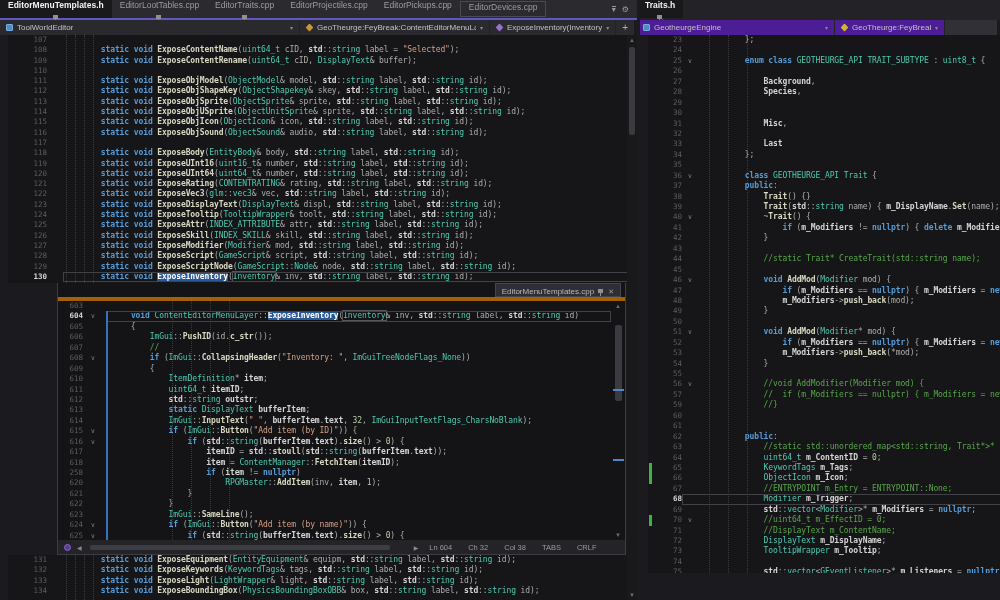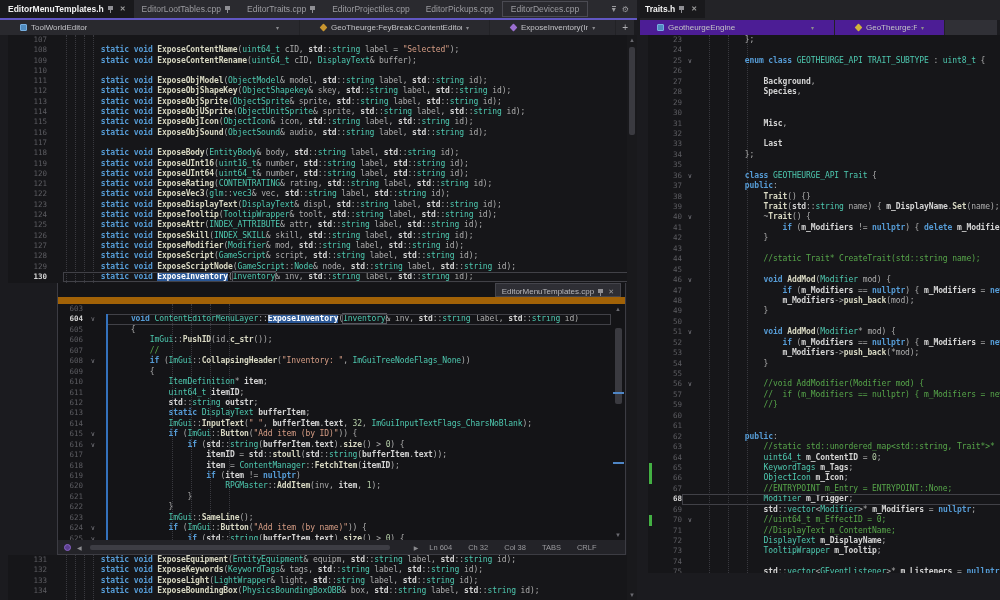--- a/index.html
+++ b/index.html
@@ -6,36 +6,36 @@
   html,body { background:#101012; }
   .app { position:relative; width:1000px; height:600px; background:#1b1b1f; overflow:hidden;
          font-family:"Liberation Sans", sans-serif; }
 
   
   .tabrow { position:absolute; left:0; top:0; width:1000px; height:20px; display:flex; }
   .tabgroup { height:20px; display:flex; align-items:stretch; background:#2a2a2f; }
   .tabgroup.left  { width:637px; border-bottom:2px solid #6157c2; }
   .tabgroup.right { width:363px; background:#232327; border-bottom:2px solid #232327; }
   .tab { display:flex; align-items:center; gap:4px; padding:0 8px; font-size:8.5px; color:#9c9ca1;
-         white-space:nowrap; cursor:default; }
+         white-space:nowrap; cursor:default;flex-direction:column; }
   .tab.active { background:#19191c; color:#f2f2f2; font-weight:bold; }
   .tab.boxed  { border:1px solid #4a4a52; margin:1px 0; }
   .tab .close { font-size:7px; color:#9a9a9a; padding-left:2px; }
   .pin { position:relative; width:6px; height:8px; display:inline-block; }
   .pin::before { content:""; position:absolute; left:0; top:1px; width:5px; height:4px; background:#8f8f94; }
   .pin::after  { content:""; position:absolute; left:2px; top:5px; width:1px; height:3px; background:#8f8f94; }
   .tabbar-icons { display:flex; align-items:center; gap:6px; margin-left:auto; padding-right:8px; }
   .ticon { color:#9a9a9e; font-size:8px; }
   .overflow-glyph { border-top:1px solid #9a9a9e; line-height:6px; }
 
   
   .navrow { position:absolute; left:0; top:20px; width:1000px; height:15px; display:flex; }
   .nav-left  { width:637px; display:flex; background:#29292e; border-right:3px solid #1b1b1f; }
   .nav-right { width:360px; display:flex; background:#4c1d95; }
-  .combo { display:flex; align-items:center; gap:4px; padding:0 20px; font-size:8px; color:#c2c2c6;
+  .combo { display:flex; align-items:center; gap:4px; padding:0 6px; font-size:8px; color:#c2c2c6;
            white-space:nowrap; overflow:hidden; border-right:1px solid #222226; }
   .combo .dd { margin-left:auto; color:#8a8a8e; font-size:6px; }
   .combo-label { overflow:hidden; text-overflow:clip; }
   .sym { width:7px; height:7px; flex:0 0 auto; border-radius:1px; }
   .sym.project { background:#4f8bbf; border:1px solid #77aee0; }
   .sym.class   { background:#c8962f; transform:rotate(45deg) scale(.8); }
   .sym.method  { background:#9b6fd0; transform:rotate(45deg) scale(.8); }
   .sym.class2  { background:#d0b43a; transform:rotate(45deg) scale(.8); }
   .nav-add { display:flex; align-items:center; padding:0 6px; color:#b0b0b4; font-size:10px; }
 
@@ -83,21 +83,21 @@
   .sb-left { position:absolute; left:627px; top:35px; width:10px; height:565px; background:#19191c; }
   .sb-arrow { position:absolute; left:0; width:10px; text-align:center; color:#6a6a70; font-size:6px; }
   .sb-thumb { position:absolute; left:2px; width:6px; background:#3a3a40; border-radius:2px; }
 
   
   .peek { position:absolute; left:57px; top:283px; width:569px; height:272px;
           border-left:1px solid #3c3c43; border-right:1px solid #3c3c43; border-bottom:1px solid #3c3c43;
           background:#141417; }
   .peek-tab { position:absolute; right:4px; top:0; height:14px; display:flex; align-items:flex-end; gap:4px;
               padding:0 6px; background:#2e2e34; border:1px solid #45454c; font-size:8px; color:#b8b8bc; }
-  .peek-body { position:absolute; left:0; top:14px; right:0; bottom:14px; border-top:7px solid #a16207;
+  .peek-body { position:absolute; left:0; top:14px; right:0; bottom:14px; border-top:4px solid #a16207;
                overflow:hidden; }
   .pane-pk { position:relative; width:100%; height:100%; }
   .pane-pk .chgc { width:0; } .pane-pk .ln { width:28px; padding-right:3px; }
   .pane-pk .fold { width:14px; } .pane-pk .ct { padding-left:12px; }
   .peek-bluebar { position:absolute; left:48px; top:10px; bottom:0; width:2px; background:#3472bd; }
   .peek-sb { position:absolute; right:1px; top:0; bottom:0; width:11px; }
   .peek-sb .sb-thumb { left:2px; width:7px; }
   .sb-mark { position:absolute; left:0; width:11px; height:2px; background:#4f86c6; }
   .peek-status { position:absolute; left:0; bottom:0; right:0; height:14px; background:#232328;
                  display:flex; align-items:center; gap:6px; padding:0 6px; font-size:7.5px; color:#9a9a9e; }
@@ -235,21 +235,21 @@
           <div class="crow"><span class="chgc"></span><span class="ln">609</span><span class="fold"></span><span class="ct"><span class="tk-p">        {</span></span></div>
           <div class="crow"><span class="chgc"></span><span class="ln">610</span><span class="fold"></span><span class="ct"><span class="tk-p">            </span><span class="tk-t">ItemDefinition</span><span class="tk-p">* </span><span class="tk-m">item</span><span class="tk-p">;</span></span></div>
           <div class="crow"><span class="chgc"></span><span class="ln">611</span><span class="fold"></span><span class="ct"><span class="tk-p">            </span><span class="tk-t">uint64_t</span><span class="tk-p"> </span><span class="tk-m">itemID</span><span class="tk-p">;</span></span></div>
           <div class="crow"><span class="chgc"></span><span class="ln">612</span><span class="fold"></span><span class="ct"><span class="tk-p">            </span><span class="tk-m">std</span><span class="tk-p">::</span><span class="tk-t">string</span><span class="tk-p"> </span><span class="tk-m">outstr</span><span class="tk-p">;</span></span></div>
           <div class="crow"><span class="chgc"></span><span class="ln">613</span><span class="fold"></span><span class="ct"><span class="tk-p">            </span><span class="tk-k">static </span><span class="tk-t">DisplayText</span><span class="tk-p"> </span><span class="tk-m">bufferItem</span><span class="tk-p">;</span></span></div>
           <div class="crow"><span class="chgc"></span><span class="ln">614</span><span class="fold"></span><span class="ct"><span class="tk-p">            </span><span class="tk-t">ImGui</span><span class="tk-p">::</span><span class="tk-f">InputText</span><span class="tk-p">(</span><span class="tk-s">" "</span><span class="tk-p">, </span><span class="tk-m">bufferItem</span><span class="tk-p">.</span><span class="tk-m">text</span><span class="tk-p">, </span><span class="tk-n">32</span><span class="tk-p">, </span><span class="tk-t">ImGuiInputTextFlags_CharsNoBlank</span><span class="tk-p">);</span></span></div>
           <div class="crow"><span class="chgc"></span><span class="ln">615</span><span class="fold">∨</span><span class="ct"><span class="tk-p">            </span><span class="tk-k">if</span><span class="tk-p"> (</span><span class="tk-t">ImGui</span><span class="tk-p">::</span><span class="tk-f">Button</span><span class="tk-p">(</span><span class="tk-s">"Add item (by ID)"</span><span class="tk-p">)) {</span></span></div>
           <div class="crow"><span class="chgc"></span><span class="ln">616</span><span class="fold">∨</span><span class="ct"><span class="tk-p">                </span><span class="tk-k">if</span><span class="tk-p"> (</span><span class="tk-m">std</span><span class="tk-p">::</span><span class="tk-t">string</span><span class="tk-p">(</span><span class="tk-m">bufferItem</span><span class="tk-p">.</span><span class="tk-m">text</span><span class="tk-p">).</span><span class="tk-f">size</span><span class="tk-p">() &gt; </span><span class="tk-n">0</span><span class="tk-p">) {</span></span></div>
           <div class="crow"><span class="chgc"></span><span class="ln">617</span><span class="fold"></span><span class="ct"><span class="tk-p">                    </span><span class="tk-m">itemID</span><span class="tk-p"> = </span><span class="tk-m">std</span><span class="tk-p">::</span><span class="tk-f">stoull</span><span class="tk-p">(</span><span class="tk-m">std</span><span class="tk-p">::</span><span class="tk-t">string</span><span class="tk-p">(</span><span class="tk-m">bufferItem</span><span class="tk-p">.</span><span class="tk-m">text</span><span class="tk-p">));</span></span></div>
           <div class="crow"><span class="chgc"></span><span class="ln">618</span><span class="fold"></span><span class="ct"><span class="tk-p">                    </span><span class="tk-m">item</span><span class="tk-p"> = </span><span class="tk-t">ContentManager</span><span class="tk-p">::</span><span class="tk-f">FetchItem</span><span class="tk-p">(</span><span class="tk-m">itemID</span><span class="tk-p">);</span></span></div>
-          <div class="crow"><span class="chgc"></span><span class="ln">619</span><span class="fold"></span><span class="ct"><span class="tk-p">                    </span><span class="tk-k">if</span><span class="tk-p"> (</span><span class="tk-m">item</span><span class="tk-p"> != </span><span class="tk-k">nullptr</span><span class="tk-p">)</span></span></div>
+          <div class="crow"><span class="chgc"></span><span class="ln">258</span><span class="fold"></span><span class="ct"><span class="tk-p">                    </span><span class="tk-k">if</span><span class="tk-p"> (</span><span class="tk-m">item</span><span class="tk-p"> != </span><span class="tk-k">nullptr</span><span class="tk-p">)</span></span></div>
           <div class="crow"><span class="chgc"></span><span class="ln">620</span><span class="fold"></span><span class="ct"><span class="tk-p">                        </span><span class="tk-t">RPGMaster</span><span class="tk-p">::</span><span class="tk-f">AddItem</span><span class="tk-p">(inv, </span><span class="tk-m">item</span><span class="tk-p">, </span><span class="tk-n">1</span><span class="tk-p">);</span></span></div>
           <div class="crow"><span class="chgc"></span><span class="ln">621</span><span class="fold"></span><span class="ct"><span class="tk-p">                }</span></span></div>
           <div class="crow"><span class="chgc"></span><span class="ln">622</span><span class="fold"></span><span class="ct"><span class="tk-p">            }</span></span></div>
           <div class="crow"><span class="chgc"></span><span class="ln">623</span><span class="fold"></span><span class="ct"><span class="tk-p">            </span><span class="tk-t">ImGui</span><span class="tk-p">::</span><span class="tk-f">SameLine</span><span class="tk-p">();</span></span></div>
           <div class="crow"><span class="chgc"></span><span class="ln">624</span><span class="fold">∨</span><span class="ct"><span class="tk-p">            </span><span class="tk-k">if</span><span class="tk-p"> (</span><span class="tk-t">ImGui</span><span class="tk-p">::</span><span class="tk-f">Button</span><span class="tk-p">(</span><span class="tk-s">"Add item (by name)"</span><span class="tk-p">)) {</span></span></div>
           <div class="crow"><span class="chgc"></span><span class="ln">625</span><span class="fold">∨</span><span class="ct"><span class="tk-p">                </span><span class="tk-k">if</span><span class="tk-p"> (</span><span class="tk-m">std</span><span class="tk-p">::</span><span class="tk-t">string</span><span class="tk-p">(</span><span class="tk-m">bufferItem</span><span class="tk-p">.</span><span class="tk-m">text</span><span class="tk-p">).</span><span class="tk-f">size</span><span class="tk-p">() &gt; </span><span class="tk-n">0</span><span class="tk-p">) {</span></span></div>
         </div>
       <div class="peek-bluebar"></div>
       <div class="peek-sb">
         <div class="sb-arrow" style="top:2px;">▲</div>

